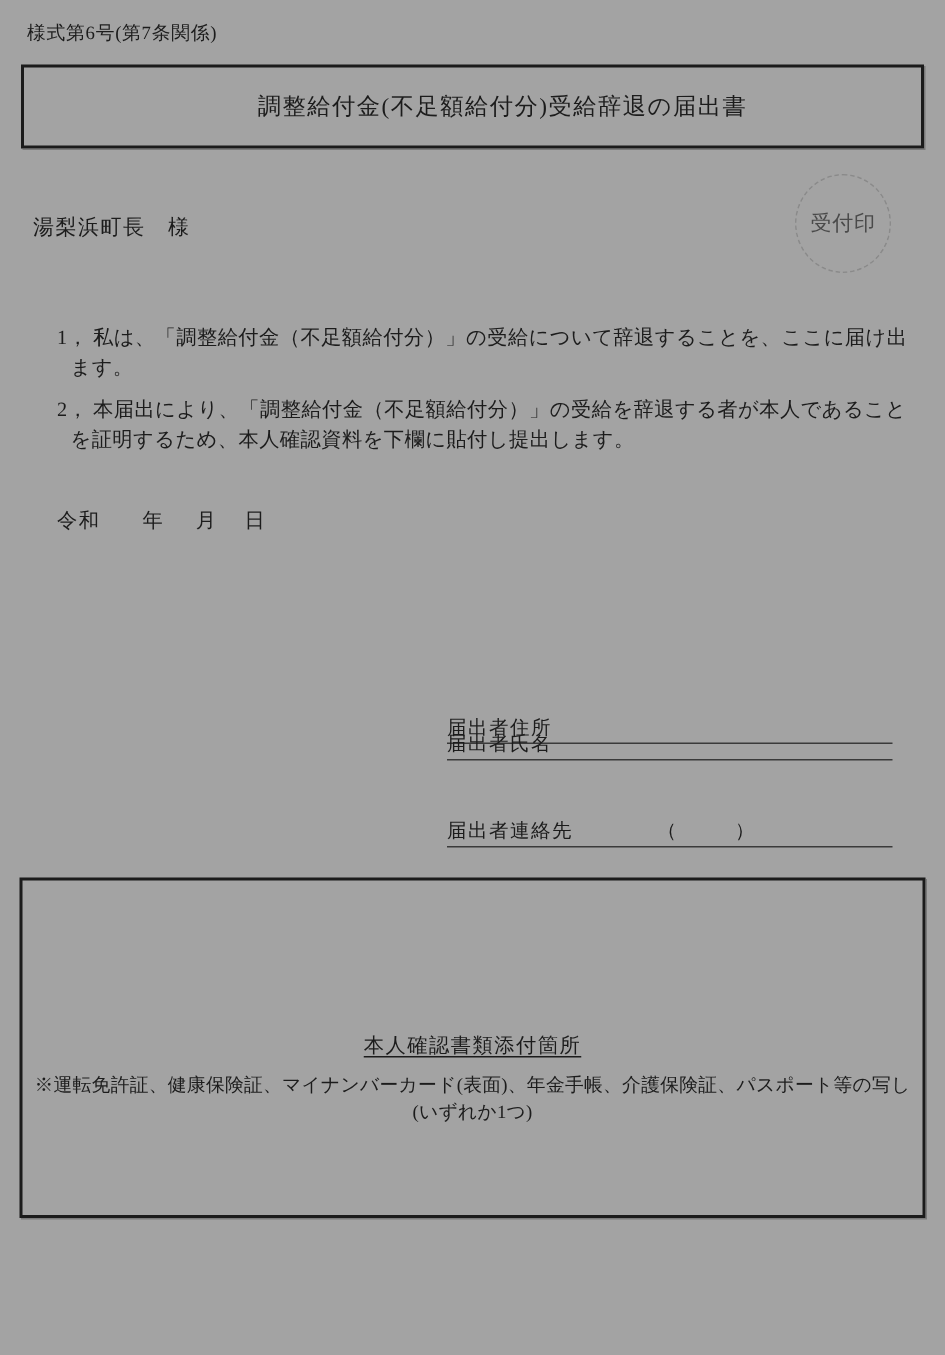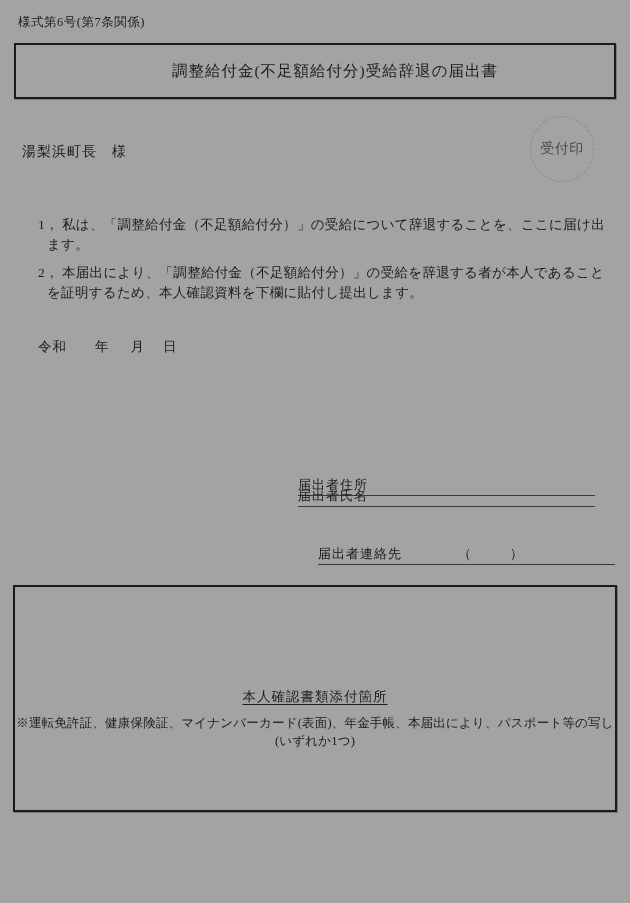--- a/index.html
+++ b/index.html
@@ -101,21 +101,21 @@
     width: 297px;
     height: 19px;
     border-bottom: 1px solid #3a3a3a;
     font-size: 13px;
     letter-spacing: 1px;
   }
   .field-row .field-label { position: absolute; left: 0; bottom: 1px; }
   .field-row .field-paren { position: absolute; left: 140px; bottom: 1px; letter-spacing: 0; }
   .field-address { top: 429px; margin-top: 48px; }
   .field-name    { top: 488px; }
-  .field-contact { top: 546px; margin-left: 20px; }
+  .field-contact { top: 546px; }
 
   .attach-box {
     position: absolute;
     left: 13px;
     top: 585px;
     width: 604px;
     height: 227px;
     border: 2px solid #1b1b1b;
     box-shadow: 1px 1px 0 rgba(0,0,0,0.25);
     text-align: center;
@@ -183,17 +183,17 @@
     <span class="field-label">届出者氏名</span>
   </div>
 
   <div class="field-row field-contact">
     <span class="field-label">届出者連絡先</span>
     <span class="field-paren">（　　　）</span>
   </div>
 
   <div class="attach-box">
     <div class="attach-heading">本人確認書類添付箇所</div>
-    <div class="attach-note-1">※運転免許証、健康保険証、マイナンバーカード(表面)、年金手帳、本届出により、パスポート等の写し</div>
+    <div class="attach-note-1">※運転免許証、健康保険証、マイナンバーカード(表面)、年金手帳、介護保険証、パスポート等の写し</div>
     <div class="attach-note-2">(いずれか1つ)</div>
   </div>
 
 </div>
 
 </body></html>

